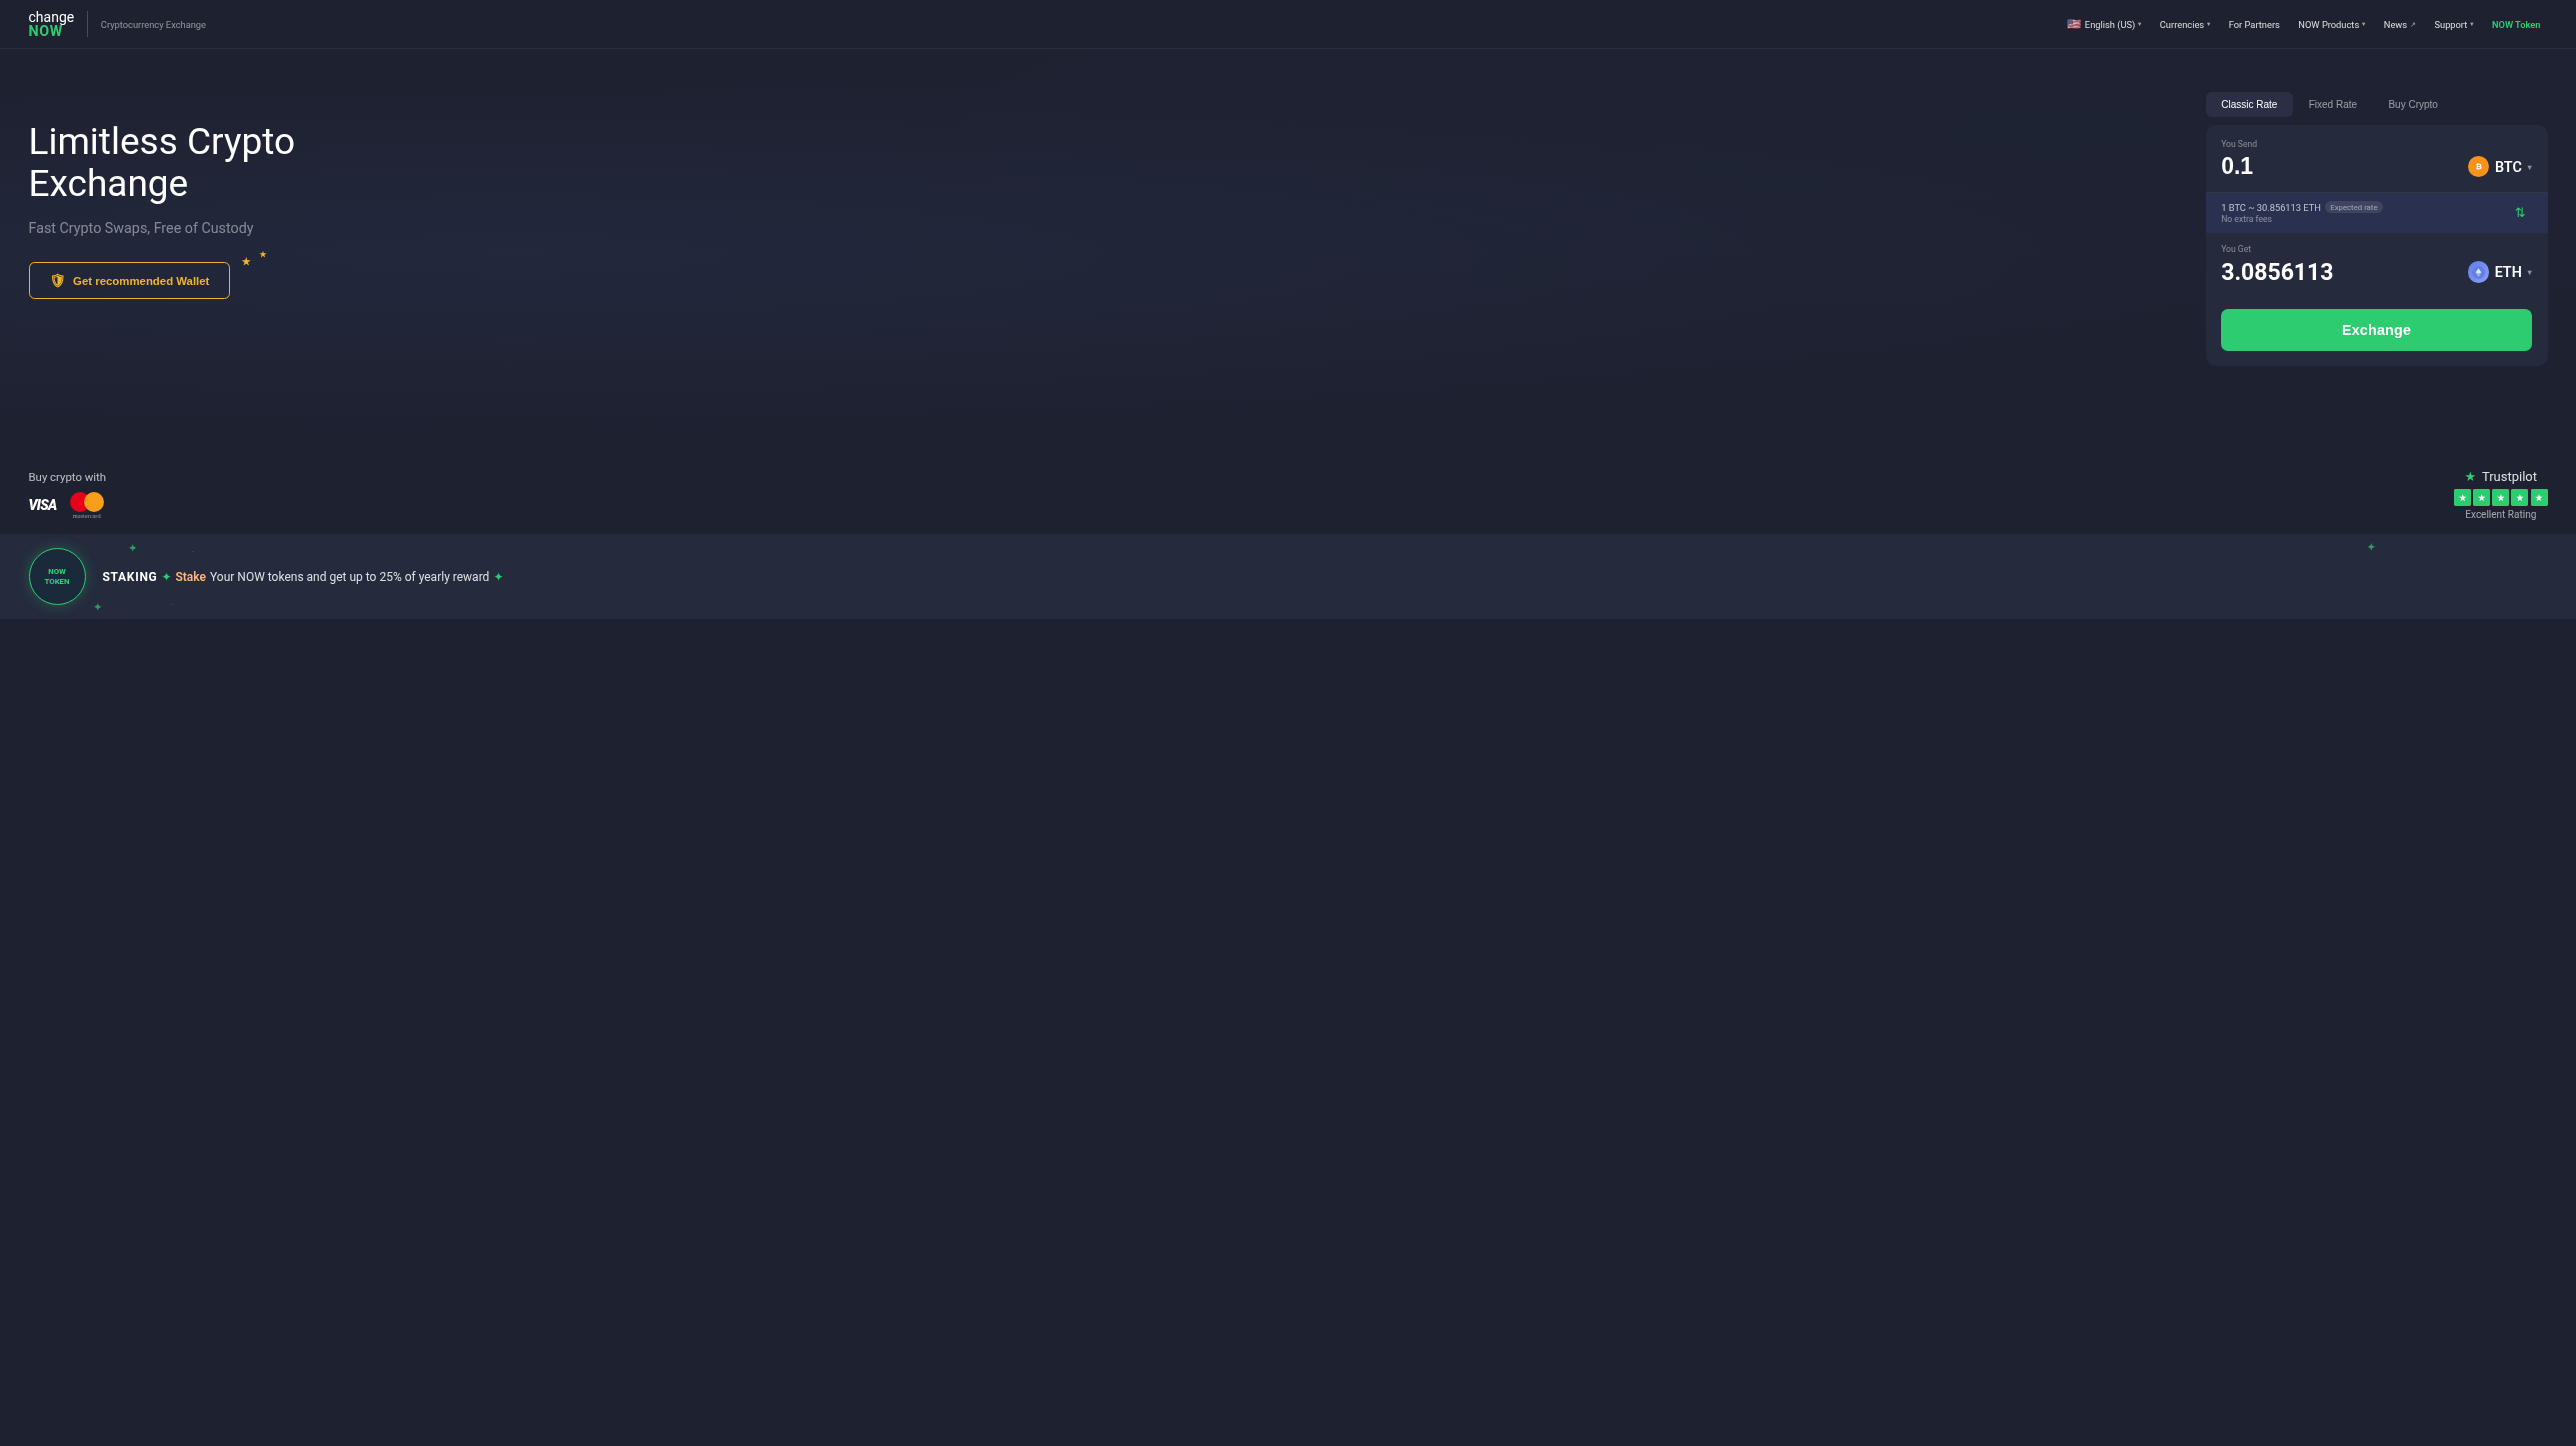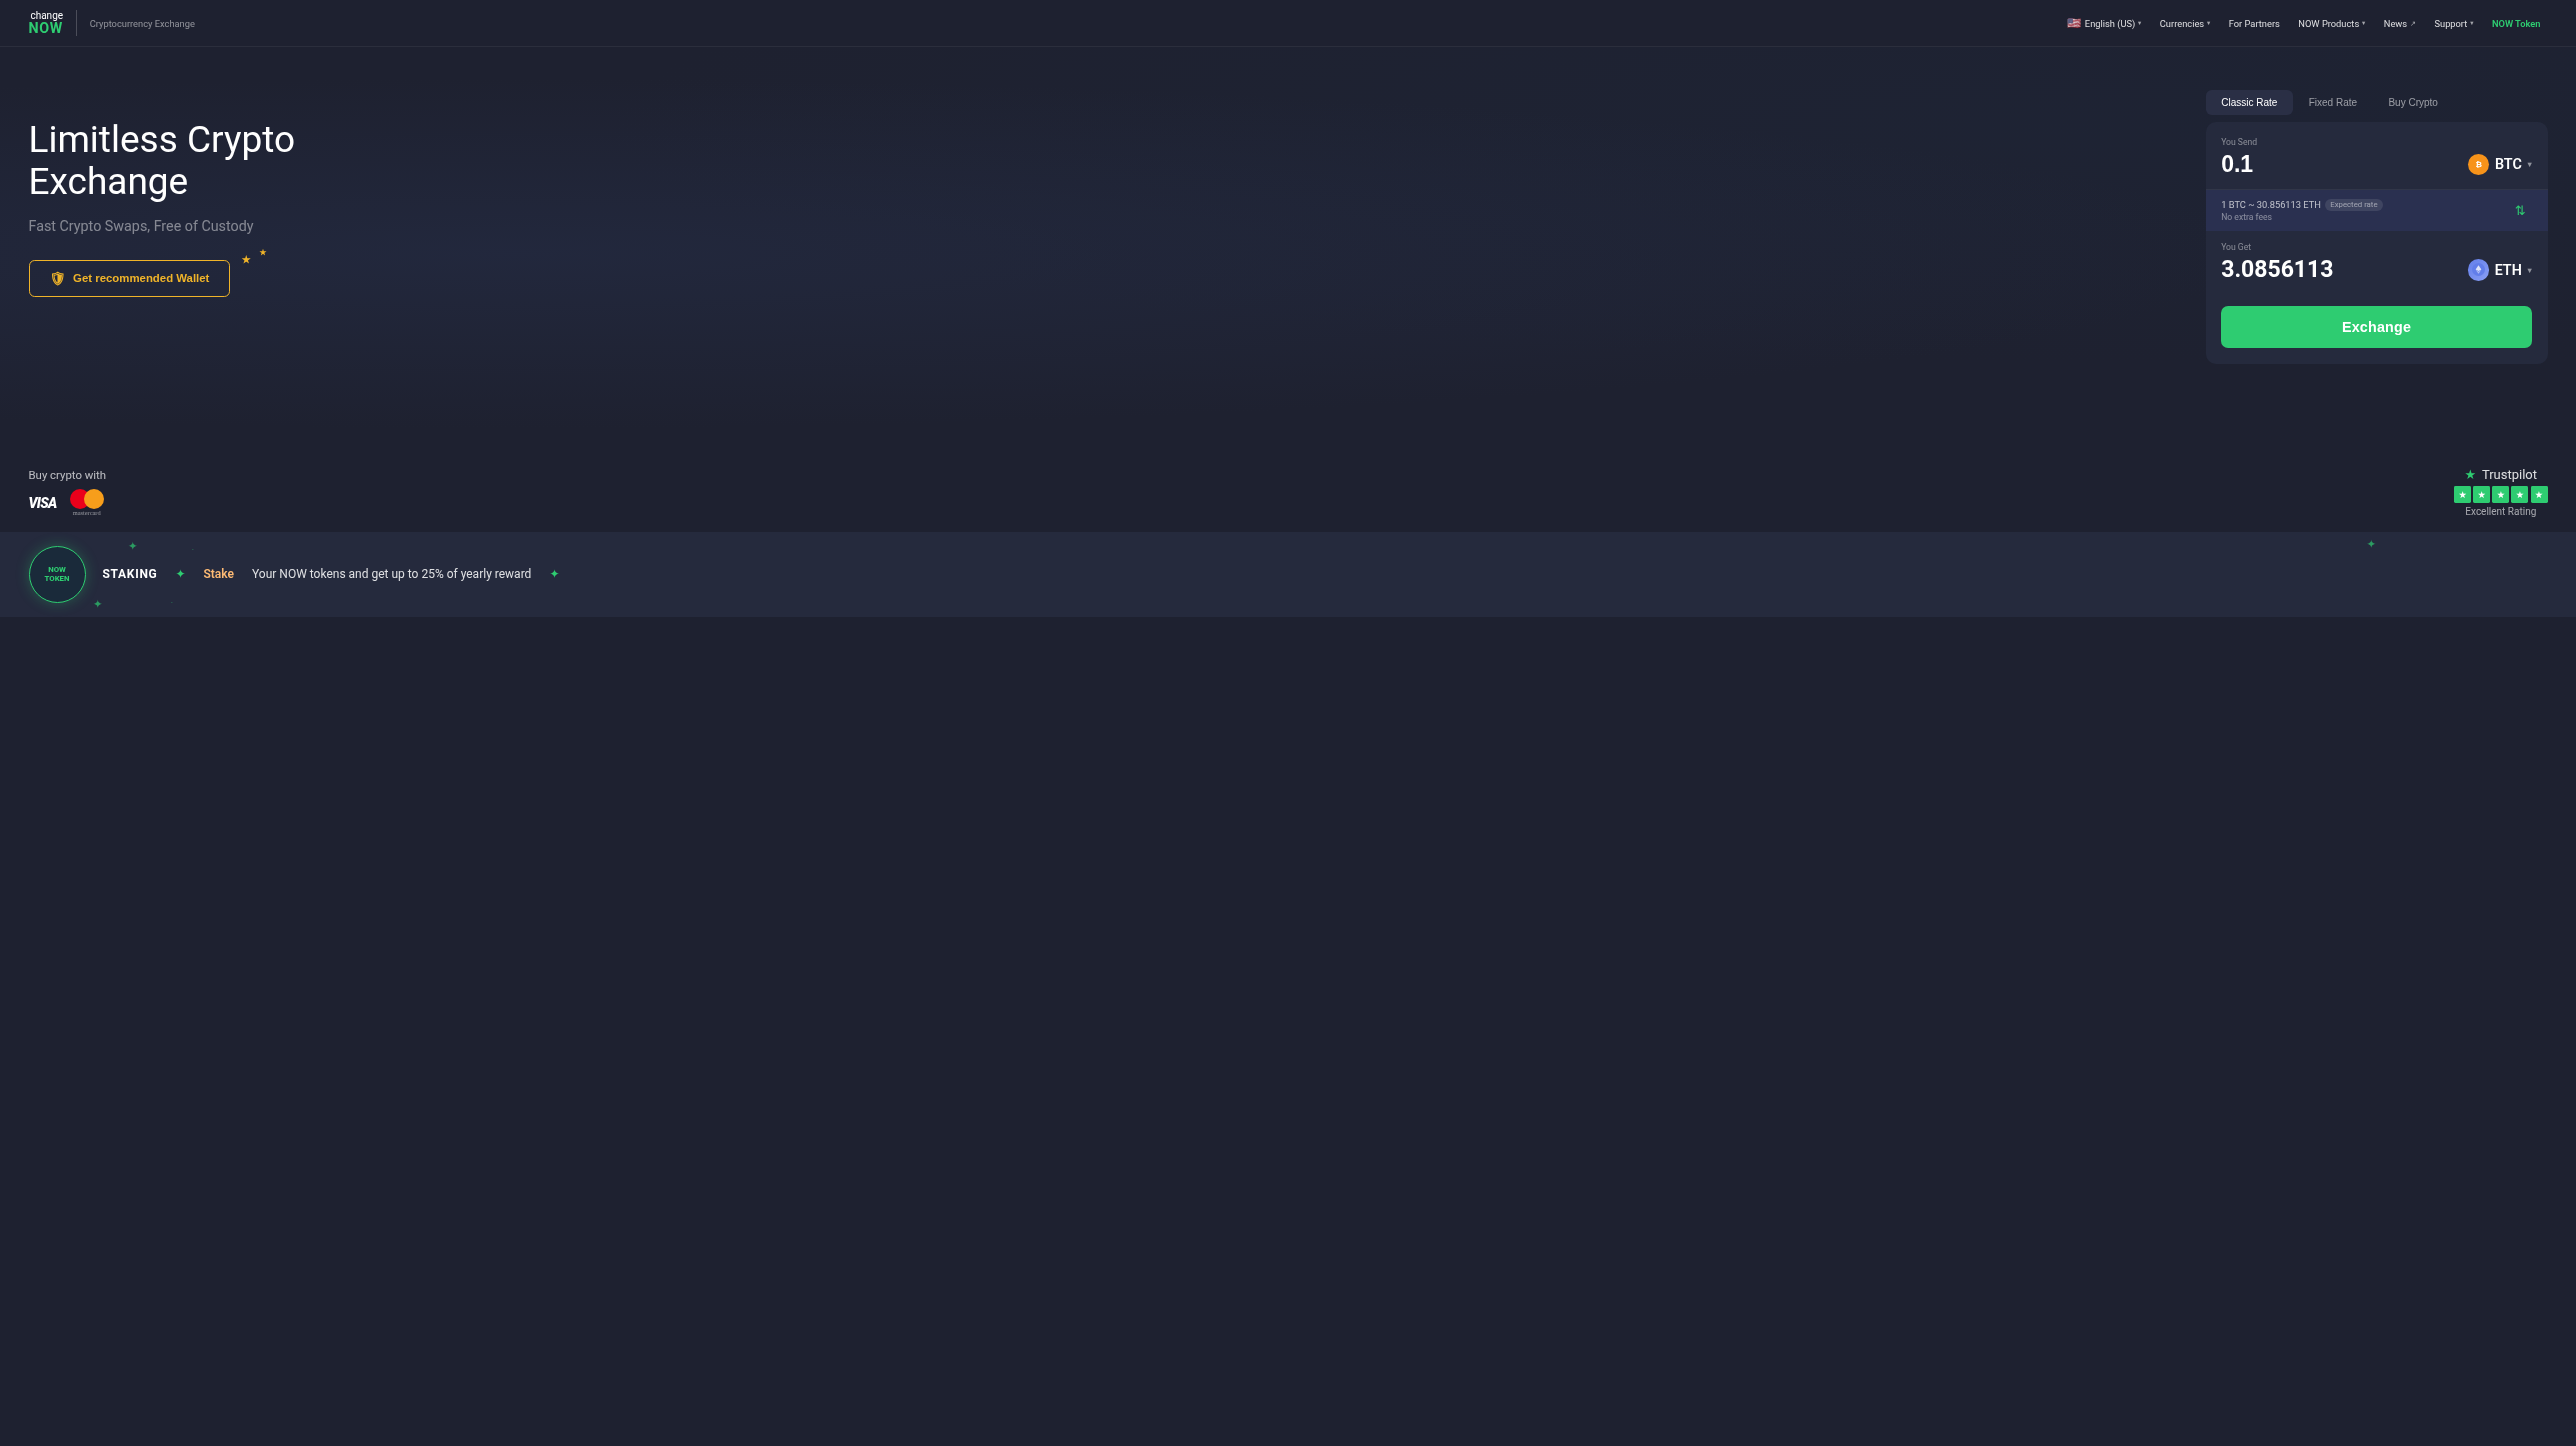--- a/index.html
+++ b/index.html
@@ -21,21 +21,21 @@
       position: relative;
       z-index: 10;
     }
     .logo-wrap {
       display: flex;
       flex-direction: column;
       line-height: 1;
       margin-right: 13px;
     }
     .logo-change {
-      font-size: 10px;
+      font-size: 14px;
       color: #ffffff;
       font-weight: 400;
       text-align: right;
     }
     .logo-now {
       font-size: 14.3px;
       color: #2ecc71;
       font-weight: 700;
       letter-spacing: 0.7px;
     }
@@ -385,21 +385,21 @@
     .now-token-text {
       font-size: 7.8px;
       font-weight: 800;
       color: #2ecc71;
       text-align: center;
       line-height: 1.2;
     }
     .staking-content {
       display: flex;
       align-items: center;
-      gap: 18px;
+      gap: 4px;
       font-size: 12px;
     }
     .staking-label {
       font-weight: 700;
       color: #ffffff;
       letter-spacing: 0.7px;
     }
     .staking-arrow { color: #2ecc71; }
     .staking-link { color: #fdba74; font-weight: 600; cursor: pointer; }
     .staking-desc { color: rgba(255,255,255,0.85); }

